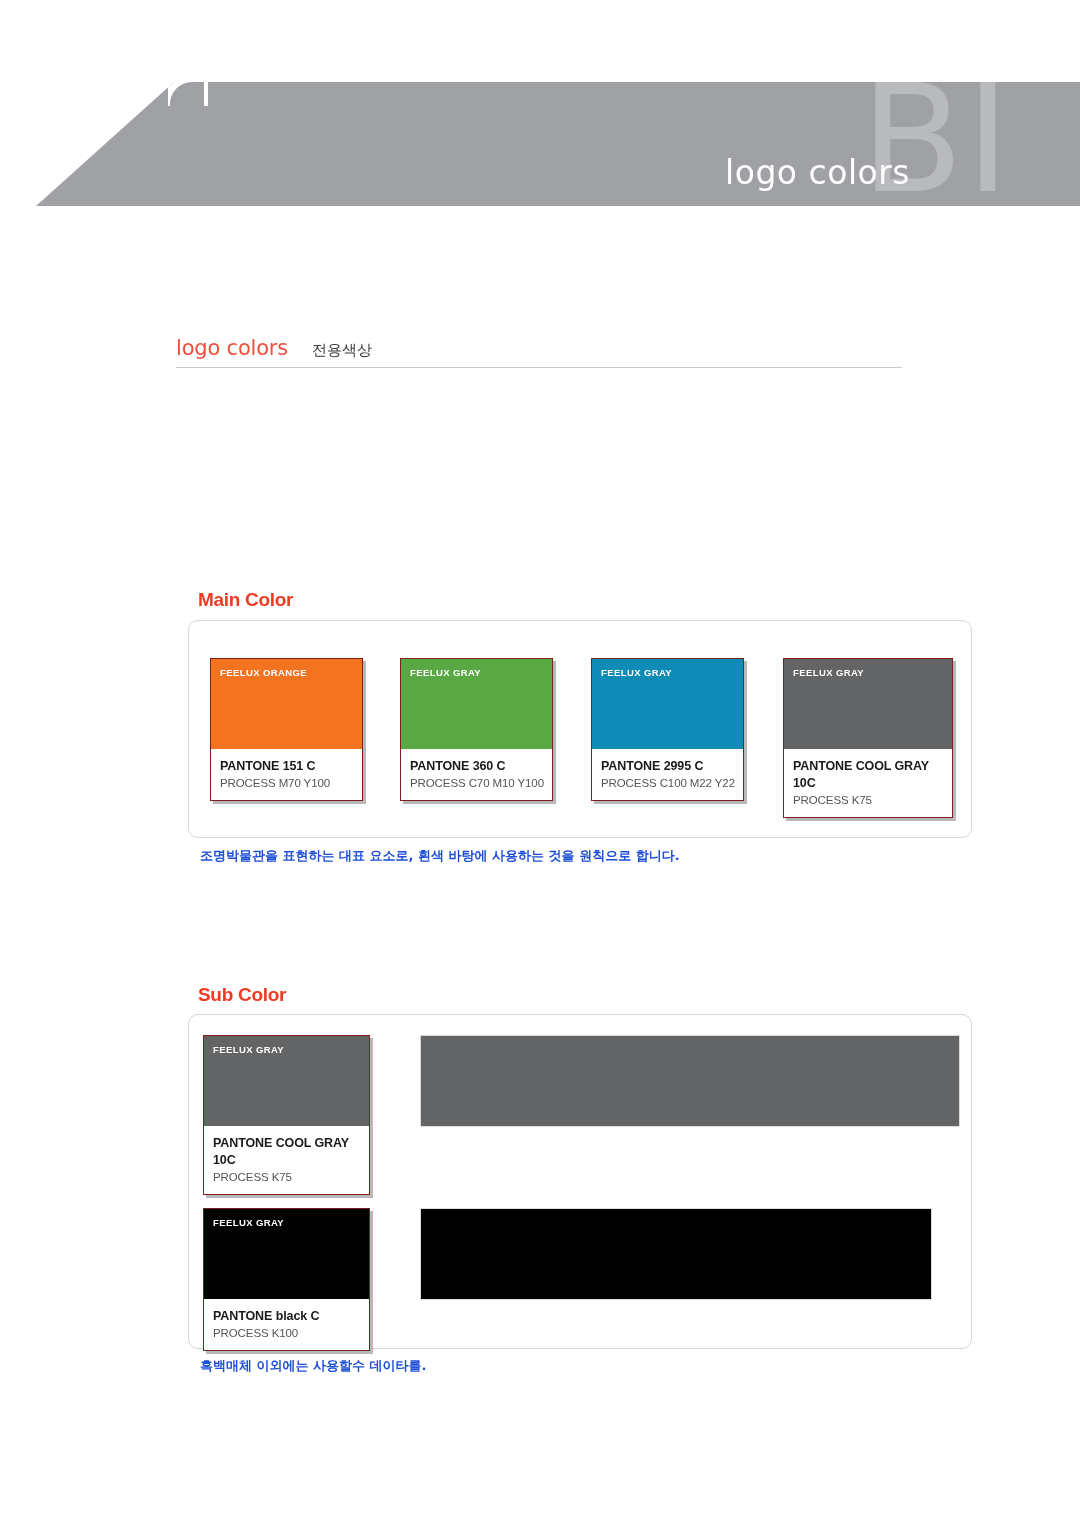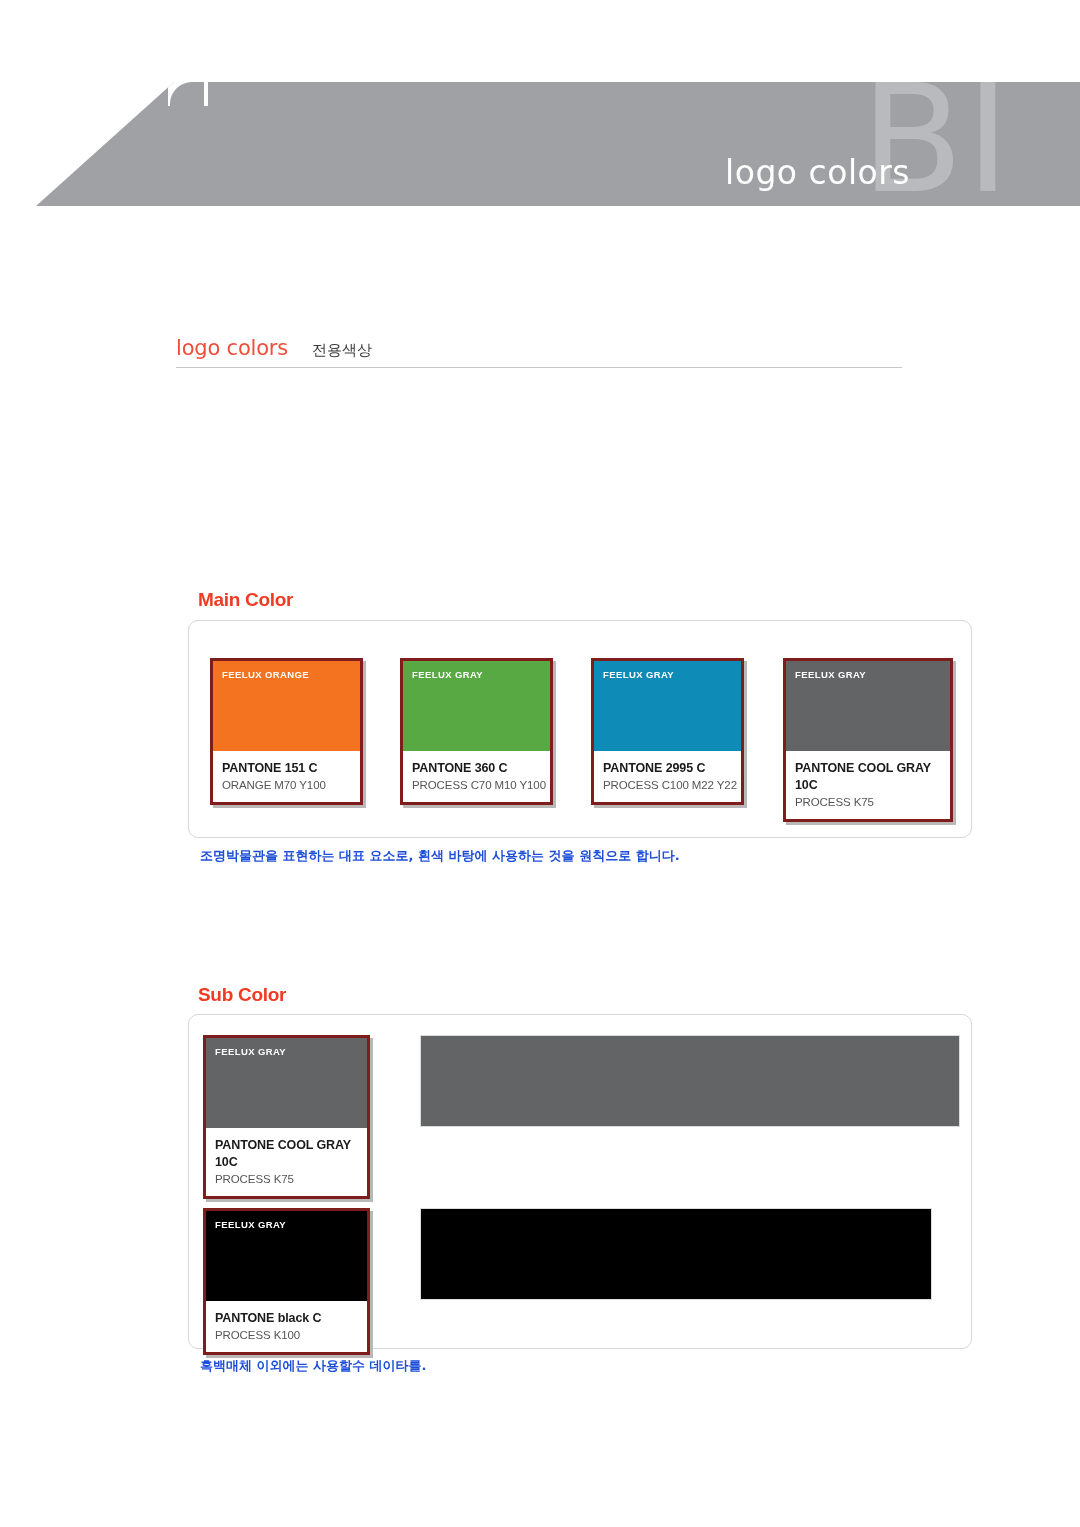--- a/index.html
+++ b/index.html
@@ -104,21 +104,21 @@
     border: 1px solid #d7d7d7;
     border-radius: 10px;
   }
   #main-color-panel { left: 188px; top: 620px; width: 784px; height: 218px; }
   #sub-color-panel  { left: 188px; top: 1014px; width: 784px; height: 335px; }
 
   
   .swatch {
     position: absolute;
     background: #d946ef;
-    border: 3px solid #7f1d1d;
+    border: 1px solid #7f1d1d;
     box-shadow: 3px 3px 0 0 #b8b8b8;
   }
   .swatch-chip {
     height: 90px;
     position: relative;
   }
   .chip-label {
     position: absolute;
     left: 9px; top: 8px;
     font-size: 9.5px;
@@ -188,21 +188,21 @@
 
   <div id="main-color-title" class="block-title">Main Color</div>
   <div id="main-color-panel" class="panel"></div>
 
   <div id="swatch-0" class="swatch">
     <div class="swatch-chip" style="background-color: rgb(243, 115, 33);">
       <span class="chip-label">FEELUX ORANGE</span>
     </div>
     <div class="swatch-info">
       <div class="pantone">PANTONE  151 C</div>
-      <div class="process">ORANGE M70 Y100</div>
+      <div class="process">PROCESS M70 Y100</div>
     </div>
   </div>
 
   <div id="swatch-1" class="swatch">
     <div class="swatch-chip" style="background-color: rgb(88, 168, 67);">
       <span class="chip-label">FEELUX GRAY</span>
     </div>
     <div class="swatch-info">
       <div class="pantone">PANTONE 360 C</div>
       <div class="process">PROCESS C70 M10 Y100</div>

